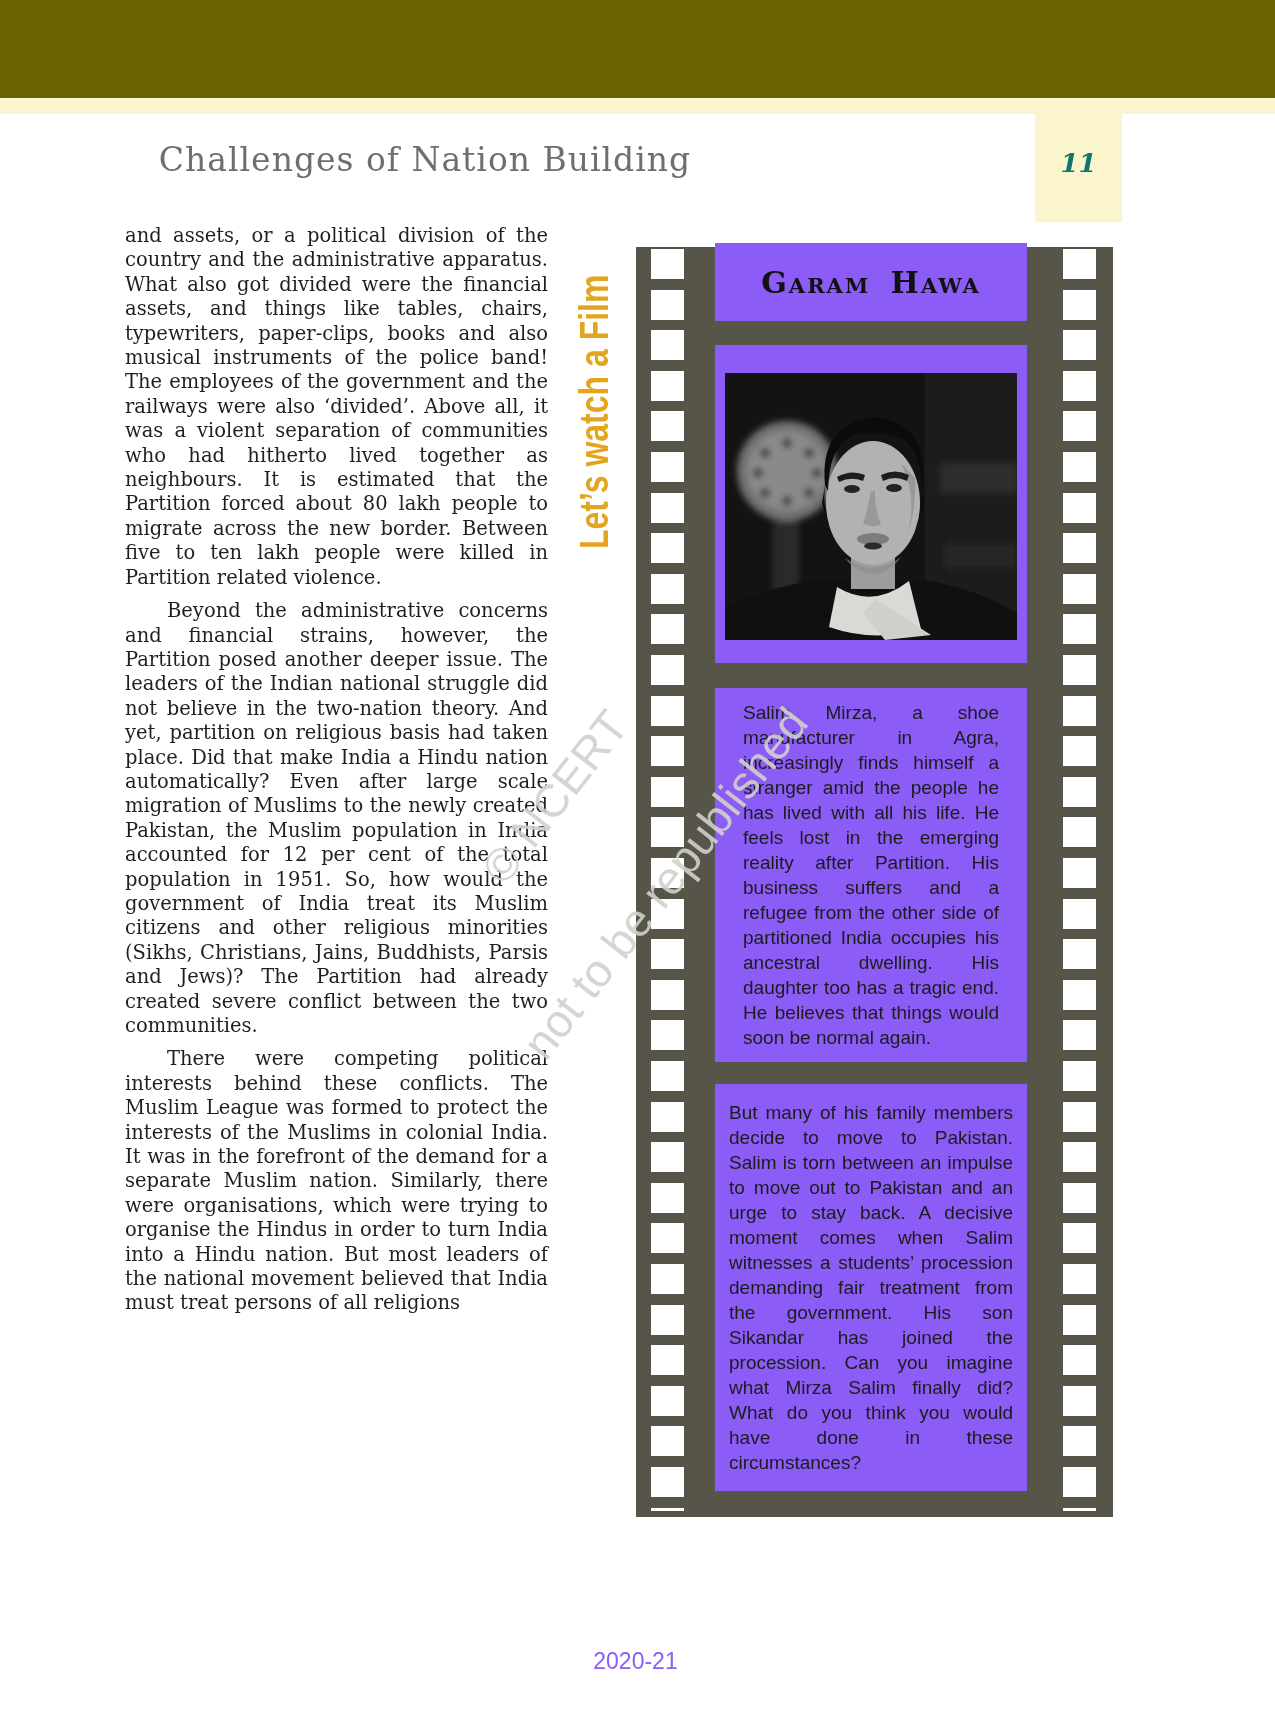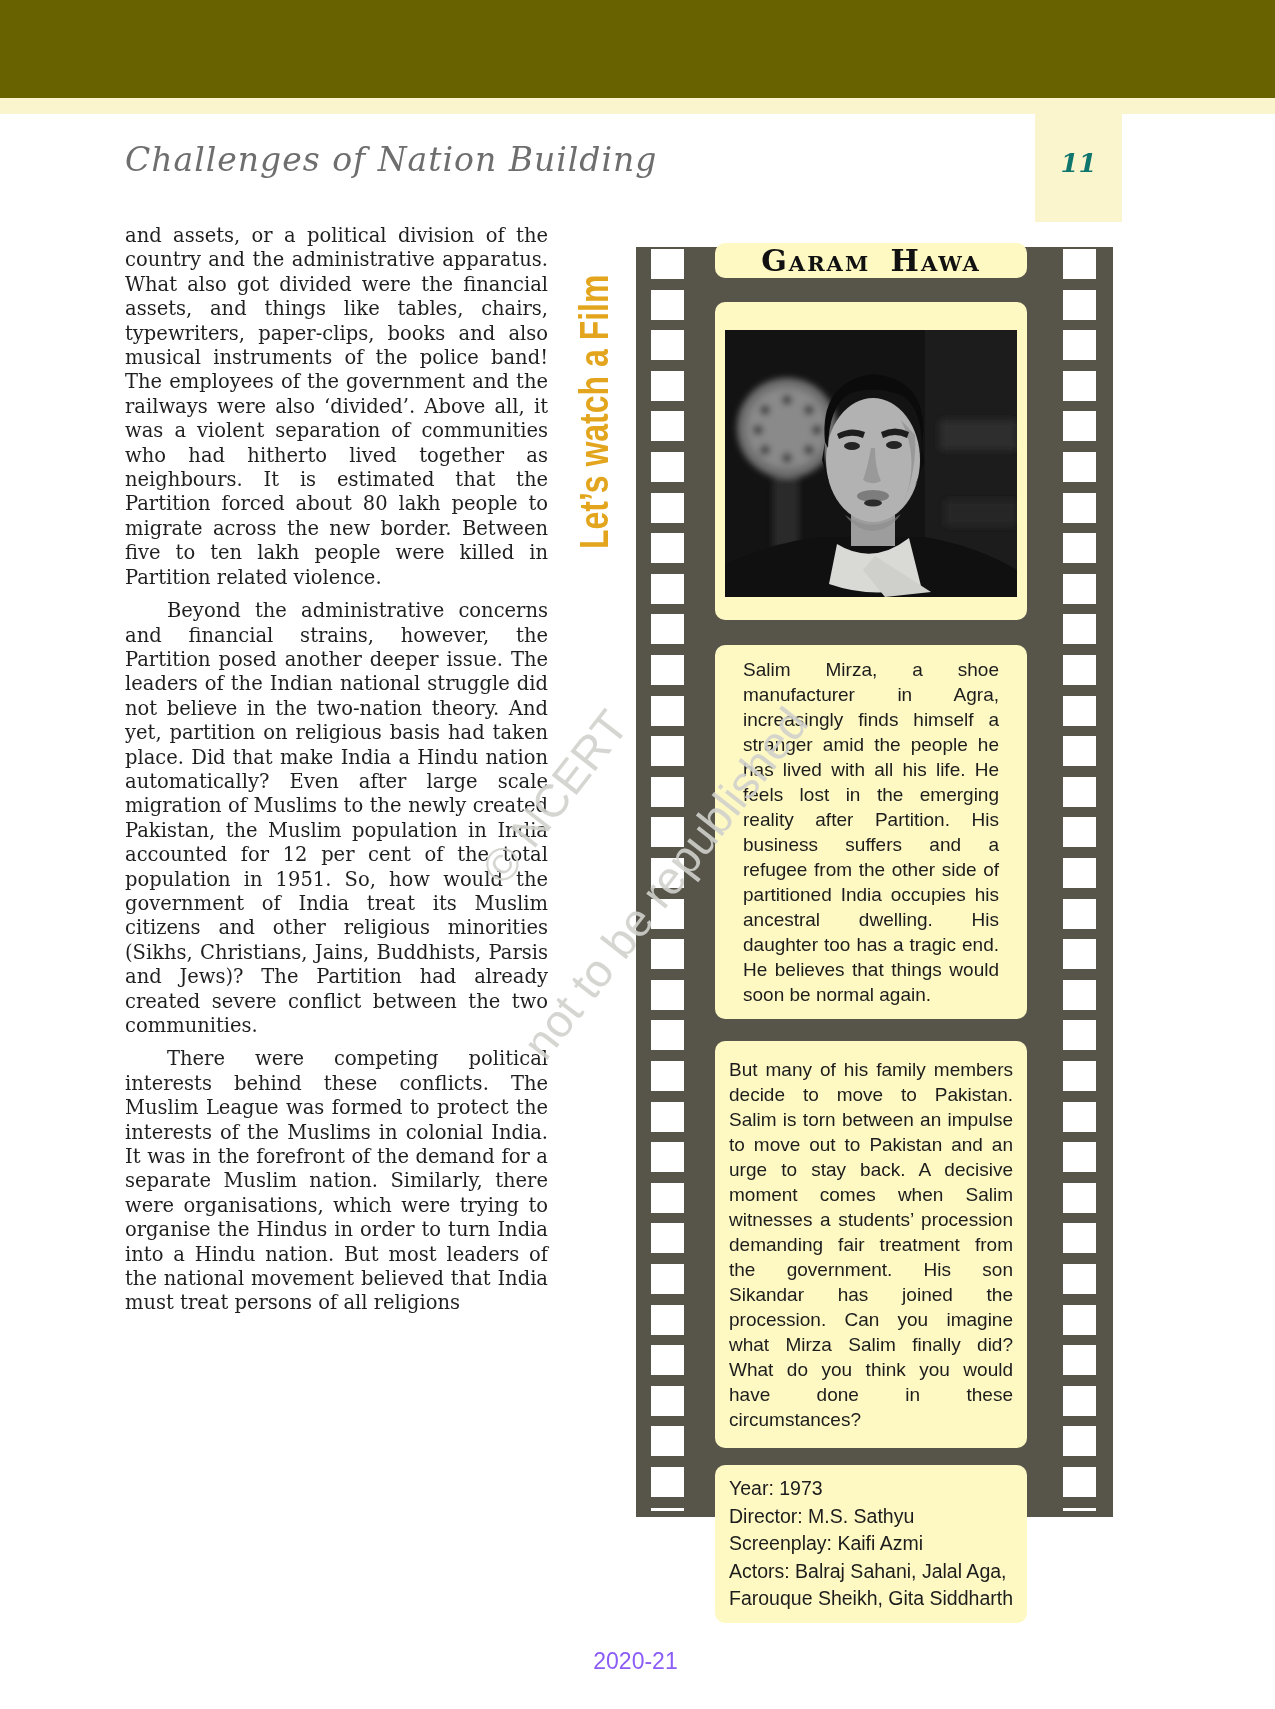--- a/index.html
+++ b/index.html
@@ -9,22 +9,22 @@
     font-family:"DejaVu Serif", serif; color:#1f1f1f;
   }
 
   
   .band-top    { position:absolute; left:0; top:0; width:1275px; height:98px; background:#686200; }
   .band-cream  { position:absolute; left:0; top:98px; width:1275px; height:16px; background:#FBF5CE; }
   .cream-strip { position:absolute; left:1035px; top:98px; width:87px; height:124px; background:#FBF5CE; }
 
   .chapter-title {
     position:absolute; left:125px; top:140px; width:600px;
-    font-family:"DejaVu Serif", serif; font-style:italic;
-    font-size:33px; color:#6e6e6e; letter-spacing:1px;
+    font-family:"DejaVu Serif", serif; 
+    font-size:33px; color:#6e6e6e; letter-spacing:1px;text-align:center;
   }
   .page-number {
     position:absolute; left:1035px; top:148px; width:87px; text-align:center;
     font-family:"DejaVu Serif", serif; font-style:italic; font-weight:bold;
     font-size:26px; color:#0f766e;
   }
 
   
   .body-col {
     position:absolute; left:125px; top:224px; width:423px;
@@ -55,21 +55,21 @@
     position:absolute; top:2px; bottom:6px; width:33px;
     background:repeating-linear-gradient(to bottom, #ffffff 0px, #ffffff 30px, rgba(0,0,0,0) 30px, rgba(0,0,0,0) 40.6px);
   }
   .perf.left  { left:15px; }
   .perf.right { left:427px; }
 
   .strip-content {
     position:absolute; left:79px; top:-4px; width:312px; height:1274px;
     display:flex; flex-direction:column;
   }
-  .strip-box { background:#fef9c3; box-sizing:border-box;border-radius:10px; }
+  .strip-box { background:#8b5cf6; box-sizing:border-box; }
 
   .film-title-box {
     height:78px; margin-bottom:24px;
     display:flex; align-items:center; justify-content:center;
   }
   .film-title {
     font-family:"DejaVu Serif", serif; font-weight:bold;
     font-variant:small-caps; font-size:30px; letter-spacing:2px; word-spacing:8px;
     color:#111111;
   }
@@ -191,26 +191,20 @@
           <ellipse cx="148" cy="173" rx="9" ry="3.5" fill="#2b2b2b"></ellipse>
 
           <path d="M120 185 Q148 205 176 184 Q165 200 148 201 Q131 200 120 185 Z" fill="#8a8a8a" opacity="0.6"></path>
         </svg>
       </div>
 
       <div class="strip-box synopsis synopsis-1">Salim Mirza, a shoe manufacturer in Agra, increasingly finds himself a stranger amid the people he has lived with all his life.  He feels lost in the emerging reality after Partition. His business suffers and a refugee from the other side of partitioned India occupies his ancestral dwelling. His daughter too has a tragic end. He believes that things would soon be normal again.</div>
 
       <div class="strip-box synopsis synopsis-2">But many of his family members decide to move to Pakistan. Salim is torn between an impulse to move out to Pakistan and an urge to stay back. A decisive moment comes when Salim witnesses a students’ procession demanding fair treatment from the government. His son Sikandar has joined the procession. Can you imagine what Mirza Salim finally did? What do you think you would have done in these circumstances?</div>
 
-      <div class="strip-box credits-box">
-        <span class="credit-line">Year: 1973</span>
-        <span class="credit-line">Director: M.S. Sathyu</span>
-        <span class="credit-line">Screenplay: Kaifi Azmi</span>
-        <span class="credit-line">Actors: Balraj Sahani, Jalal Aga, Farouque Sheikh, Gita Siddharth</span>
-      </div>
 
     </div>
   </div>
 
   <div class="watermark">
     <div>© NCERT</div>
     <div>not to be republished</div>
   </div>
 
   <div class="footer">2020-21</div>

